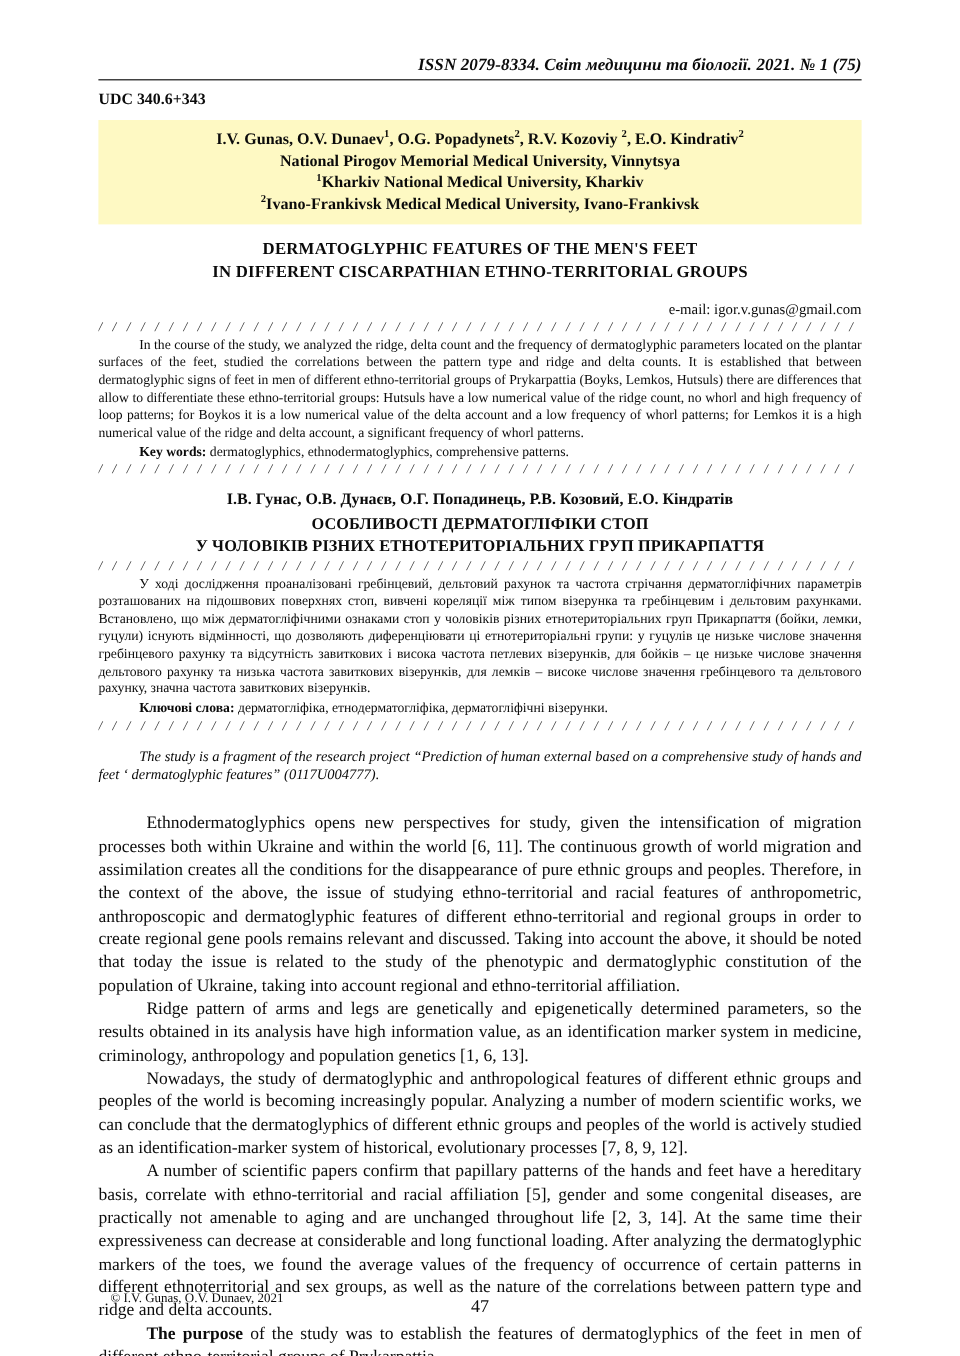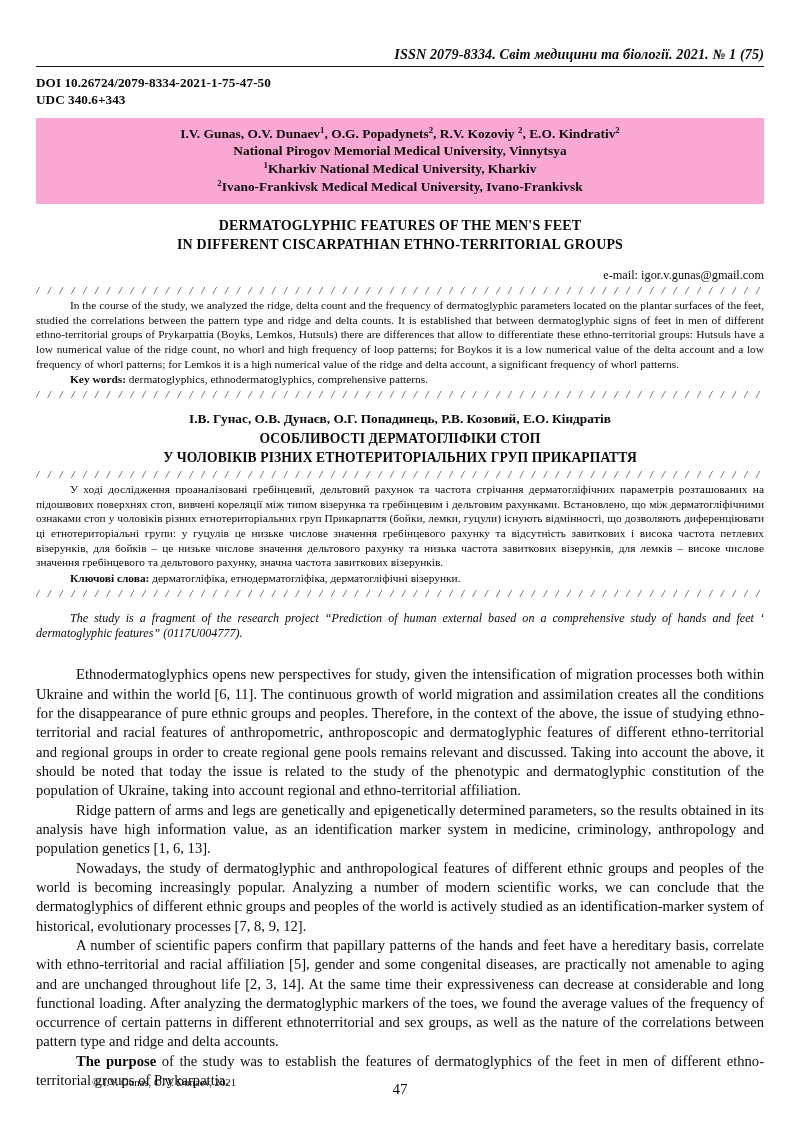--- a/index.html
+++ b/index.html
@@ -14,21 +14,21 @@
     font-family: "Liberation Serif", "DejaVu Serif", serif;
     color: #0b0b0b;
     position: relative;
     overflow: hidden;
   }
   .page {
     position: relative;
     width: 800px;
     height: 1130px;
     box-sizing: border-box;
-    padding: 0 36px;
+    padding: 0 82px;
   }
 
   
   .running-head {
     text-align: right;
     font-style: italic;
     font-weight: bold;
     font-size: 14.2px;
     letter-spacing: 0.1px;
     padding-top: 46px;
@@ -44,21 +44,21 @@
   
   .idline {
     font-weight: bold;
     font-size: 13.2px;
     line-height: 1.31;
     letter-spacing: 0.05px;
   }
 
   
   .author-band {
-    background: #f9a8d4;
+    background: #fef9c3;
     margin-top: 9px;
     padding: 7px 4px 8px 4px;
     text-align: center;
   }
   .author-band div {
     font-weight: bold;
     font-size: 13.4px;
     line-height: 1.33;
     letter-spacing: 0.02px;
   }
@@ -173,21 +173,20 @@
   }
 </style>
 </head>
 <body>
 
 <div class="page">
 
   <div class="running-head">ISSN 2079-8334. Світ медицини та біології. 2021. № 1 (75)</div>
   <hr class="rule-top">
 
-  <div class="idline">DOI 10.26724/2079-8334-2021-1-75-47-50</div>
   <div class="idline">UDC 340.6+343</div>
 
   <div class="author-band">
     <div>
       <span>I.V. Gunas, O.V. Dunaev</span><sup>1</sup><span>, O.G. Popadynets</span><sup>2</sup><span>, R.V. Kozoviy </span><sup>2</sup><span>, E.O. Kindrativ</span><sup>2</sup>
     </div>
     <div>National Pirogov Memorial Medical University, Vinnytsya</div>
     <div><sup>1</sup><span>Kharkiv National Medical University, Kharkiv</span></div>
     <div><sup>2</sup><span>Ivano-Frankivsk Medical Medical University, Ivano-Frankivsk</span></div>
   </div>

